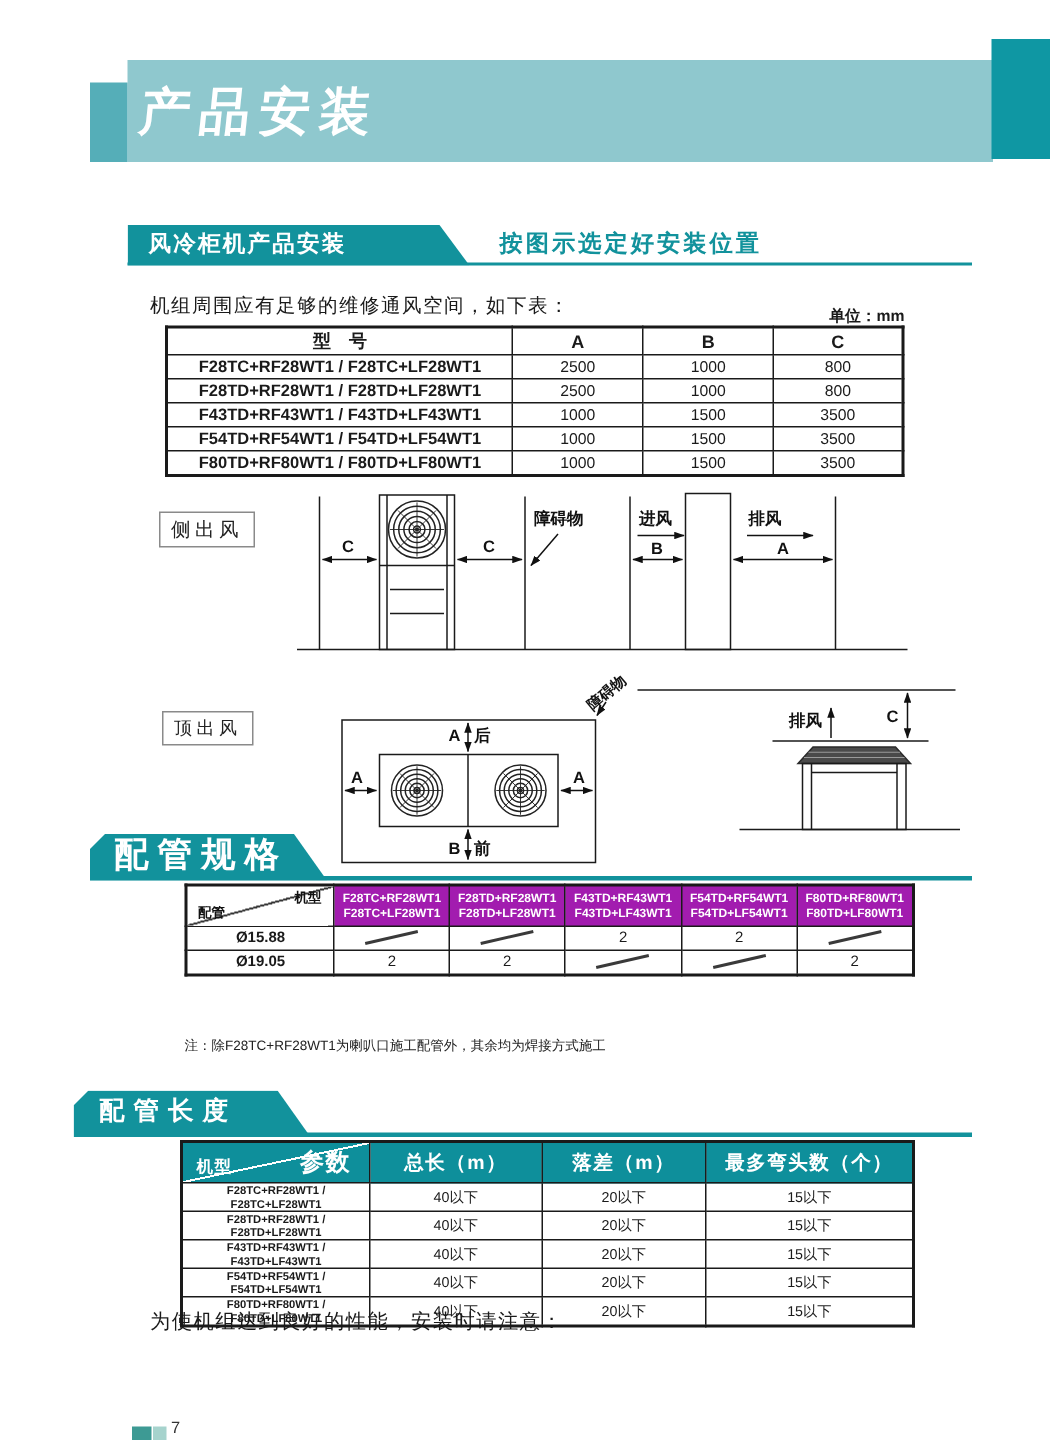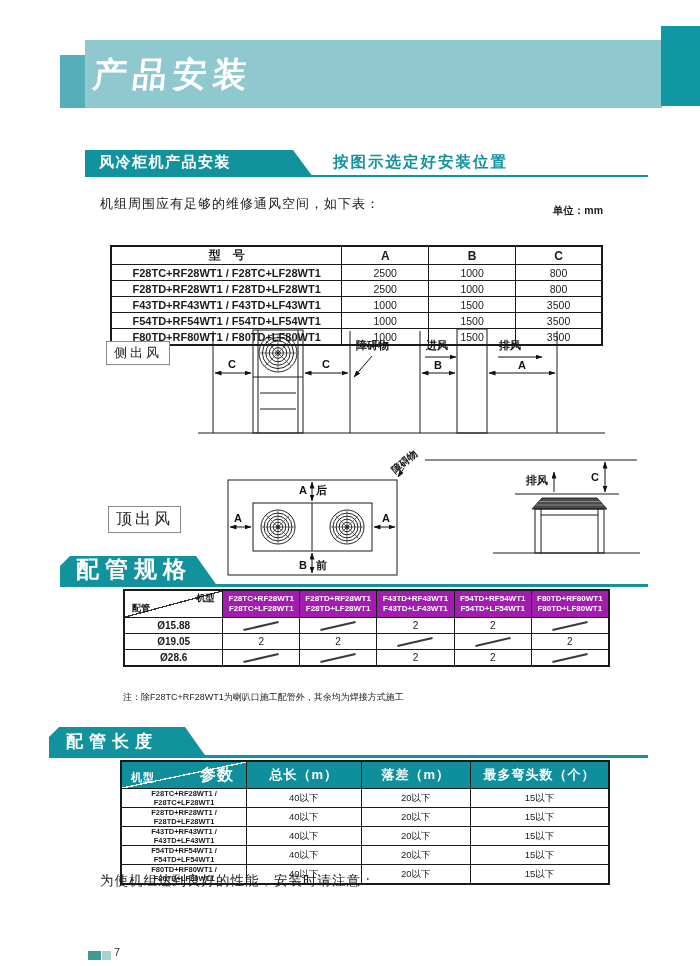--- a/index.html
+++ b/index.html
@@ -31,21 +31,21 @@
         clip-path:polygon(0 10px,10px 0,calc(100% - 22px) 0,100% 100%,0 100%);}
   .rule3{left:60px;top:755px;width:588px;height:3px;}
 
   .intro{left:100px;top:195px;font-size:13px;letter-spacing:1px;}
   .unit{left:520px;top:204px;width:83px;text-align:right;font-size:10.5px;font-weight:bold;}
 
   
   table{border-collapse:collapse;position:absolute;}
   th,td{border:1px solid #1a1a1a;text-align:center;padding:0;}
 
-  .t1{left:110px;top:217px;width:493px;border:2px solid #1a1a1a;font-size:11px;margin-top:28px;}
+  .t1{left:110px;top:217px;width:493px;border:2px solid #1a1a1a;font-size:11px;}
   .t1 thead th{height:17px;font-size:12px;font-weight:bold;}
   .t1 td{height:15px;font-size:10.5px;}
   .t1 .md{font-weight:bold;font-size:11px;}
 
   .t2{left:123px;top:589px;width:487px;border:2px solid #1a1a1a;}
   .t2 thead th{background:#a21caf;color:#fff;font-size:8px;font-weight:bold;height:26px;line-height:1.3;}
   .t2 thead th.corner{background:#fff;color:#111;position:relative;
       background-image:linear-gradient(to bottom right,transparent 48.8%,#333 48.8%,#333 51.4%,transparent 51.4%);}
   .t2 tbody th{font-size:10px;font-weight:bold;height:15px;}
   .t2 tbody td{font-size:10px;height:15px;}
@@ -61,21 +61,21 @@
       background-image:linear-gradient(to bottom right,transparent 48.8%,#fff 48.8%,#fff 51.4%,transparent 51.4%);}
   .corner3 .tr{position:absolute;top:3px;right:12px;font-size:16px;}
   .corner3 .bl{position:absolute;bottom:3px;left:9px;font-size:11px;}
   .t3 tbody th{font-size:7.5px;font-weight:bold;height:16px;}
   .t3 tbody td{font-size:9.5px;}
 
   
   .diag-label{position:absolute;border:1px solid #8a8a8a;background:#fff;text-align:center;
               font-size:13px;letter-spacing:3px;color:#222;padding:2px 7px;}
   .lblside{left:106px;top:341px;}
-  .lbltop{left:108px;top:474px;font-size:16px;margin-top:32px;}
+  .lbltop{left:108px;top:474px;font-size:12px;}
   svg.d1{left:95px;top:323px;}
   svg.d2{left:95px;top:443px;}
   .sln{stroke:#1a1a1a;fill:none;stroke-width:1;}
   .dim{stroke:#111;stroke-width:1;fill:none;}
   svg text{font-size:11px;font-weight:bold;fill:#111;
            font-family:"Liberation Sans","DejaVu Sans",sans-serif;}
   .mid{text-anchor:middle;}
   .end{text-anchor:end;}
   .rot{font-size:10px;}
   .fc{fill:none;stroke:#222;stroke-width:1;vector-effect:non-scaling-stroke;}
@@ -309,28 +309,20 @@
           <td><span class="slash"></span></td>
         </tr>
         <tr>
           <th>Ø19.05</th>
           <td>2</td>
           <td>2</td>
           <td><span class="slash"></span></td>
           <td><span class="slash"></span></td>
           <td>2</td>
         </tr>
-        <tr>
-          <th>Ø28.6</th>
-          <td><span class="slash"></span></td>
-          <td><span class="slash"></span></td>
-          <td>2</td>
-          <td>2</td>
-          <td><span class="slash"></span></td>
-        </tr>
       </tbody>
   </table>
   <div class="abs note">注：除F28TC+RF28WT1为喇叭口施工配管外，其余均为焊接方式施工</div>
 
   <div class="abs bar bar3">配管长度</div>
   <div class="abs rule rule3"></div>
 
   <table class="t3">
     <colgroup>
         <col style="width:126px">

